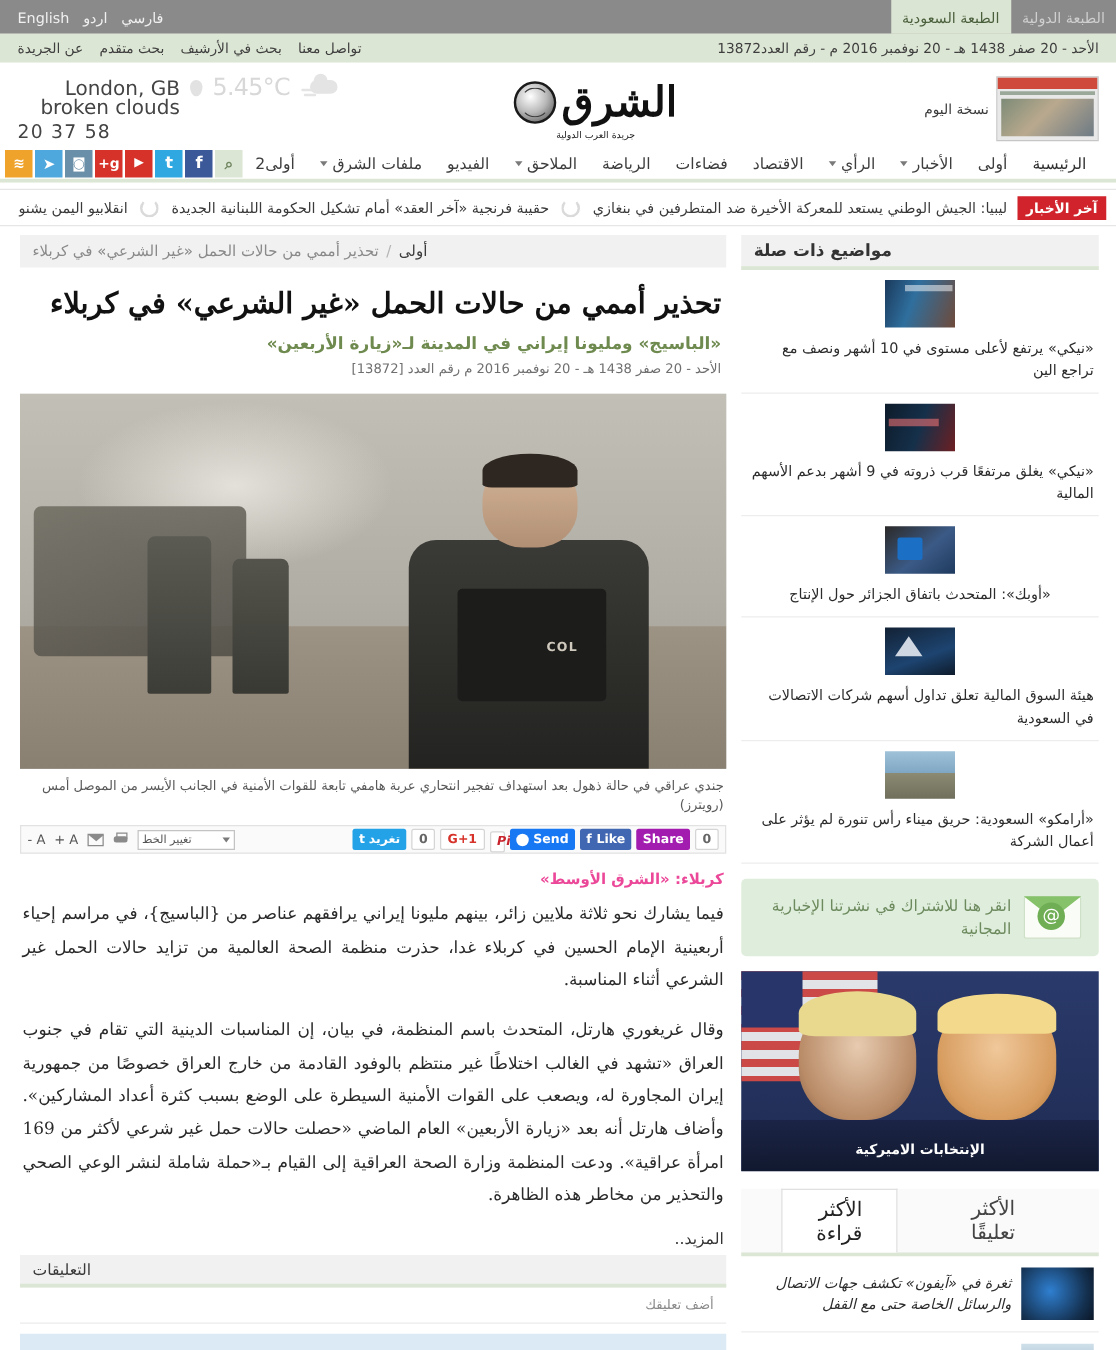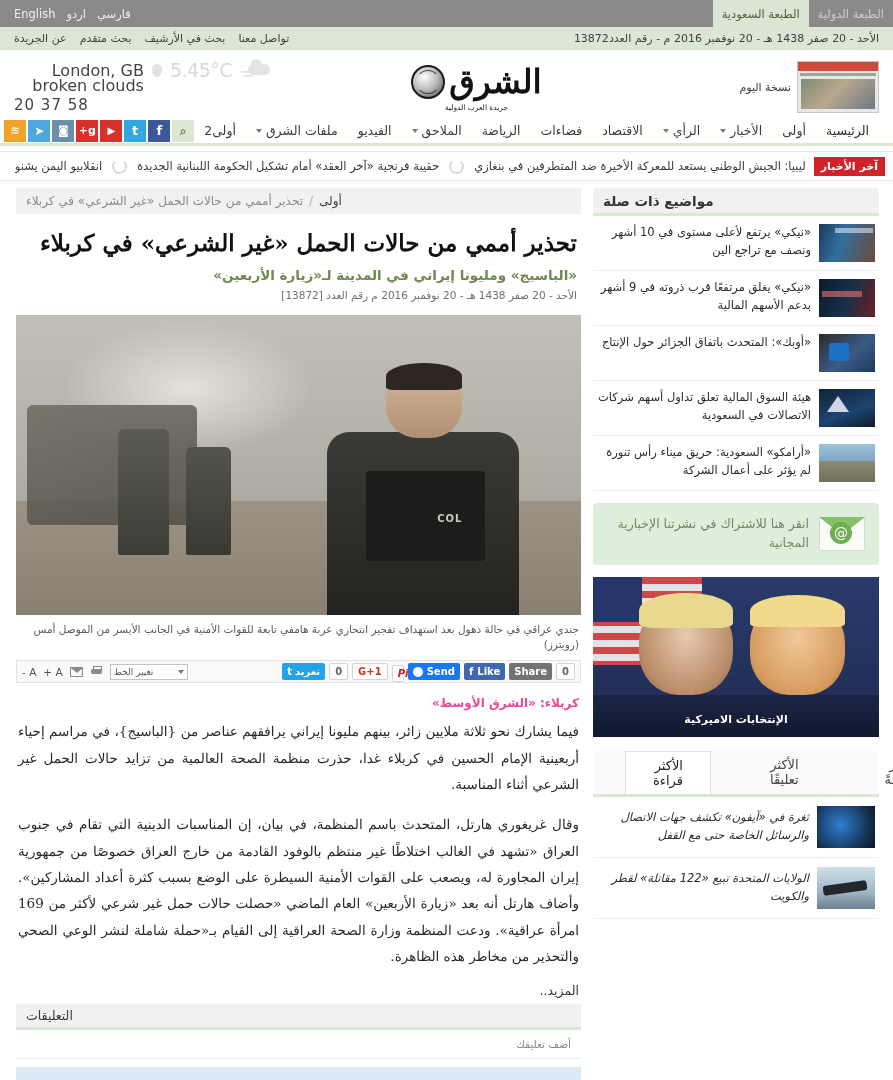--- a/index.html
+++ b/index.html
@@ -194,21 +194,21 @@
     display:flex; align-items:center; justify-content:space-between; padding:0 3px; color:#555; direction: rtl;
   }
   .tb-right { display:flex; align-items:center; gap: 4px; }
   .chip { height:17px; display:flex; align-items:center; border-radius:2px; padding:0 5px; font-size:10px; font-weight:bold; }
   .chip.tw { background:#23a2e8; color:#fff; gap:3px; }
   .chip.cnt { background:#fff; border:1px solid #d5d5d5; color:#666; }
   .chip.gp { background:#fff; border:1px solid #d5d5d5; color:#d6322a; }
   .chip.pin { background:#fff; border:1px solid #d5d5d5; color:#c8232c; font-style:italic; }
   .chip.send { background:#1877f2; color:#fff; gap:4px; }
   .chip.like { background:#4267b2; color:#fff; gap:4px; }
-  .chip.share { background:#737373; color:#fff; }
+  .chip.share { background:#a21caf; color:#fff; }
   .dot-msg { width:10px;height:10px;border-radius:50%;background:#fff; }
 
   
   .byline { font-size: 12px; color: #ec4899; font-weight: bold; text-align: right; margin: 13px 2px 8px 2px; }
   .para { font-size: 13.5px; line-height: 1.95; color: #2a2a2a; text-align: justify;
           font-family:"DejaVu Serif","Liberation Serif",serif; margin: 0 2px 14px 2px; }
   .more { font-size: 12.5px; color: #333; text-align: right; margin: 10px 2px 6px 2px; cursor:pointer; }
   .section-head {
     background:#f1f1f1; border-bottom: 3px solid #dce6d4; height: 26px;
     display:flex; align-items:center; justify-content:flex-end; padding: 0 10px;
@@ -217,22 +217,23 @@
   .comment-add { font-size: 10.5px; color:#8a8a8a; padding: 8px 10px; border-bottom:1px solid #ececec; text-align:right; }
   .comment-box { height: 18px; background:#dbeaf4; margin-top: 8px; }
 
   
   .side-head {
     background:#f1f1f1; border-bottom: 3px solid #dce6d4; height: 28px;
     display:flex; align-items:center; justify-content:flex-end; padding: 0 10px;
     font-size: 13.5px; color:#333; margin-top: 7px; font-weight: bold;
   }
   .rel-item {
-    display:flex; gap:8px; padding: 8px 4px;
+    display:flex; align-items:center; gap:8px; padding: 8px 4px;
     border-bottom: 1px solid #ededed;
+    flex-direction: column;
   }
   .rel-thumb { width: 56px; height: 38px; flex:none; overflow:hidden; }
   .rel-text { flex:1; font-size: 11.5px; line-height: 1.55; color:#2c2c2c; text-align:right; cursor:pointer; }
   .t-nikkei1 { background: linear-gradient(110deg,#1b3a5c 0%,#2f6f9e 40%,#6f4a3a 100%); position:relative; }
   .t-nikkei1:after{content:"";position:absolute;right:2px;top:4px;width:38px;height:5px;background:rgba(255,255,255,.5);}
   .t-nikkei2 { background: linear-gradient(110deg,#0d1b2a 0%,#15304a 50%,#6d1f22 100%); position:relative; }
   .t-nikkei2:after{content:"";position:absolute;left:3px;top:12px;width:40px;height:6px;background:rgba(255,120,120,.55);}
   .t-opec { background: linear-gradient(140deg,#2c2a28 0%,#3b5a86 55%,#1f3a5e 100%); position:relative;}
   .t-opec:after{content:"";position:absolute;left:10px;top:9px;width:20px;height:18px;background:#1b6fc4;border-radius:2px;}
   .t-tadawul { background: linear-gradient(160deg,#132235 0%,#1d4470 60%,#0e1b2b 100%); position:relative;}
@@ -263,21 +264,21 @@
   .promo .hairL { position:absolute; left:16%; top:10%; width:33%; height:22%; background:#e9d98f; border-radius:50% 50% 14% 14%; }
   .promo .faceR { position:absolute; right:12%; top:14%; width:33%; height:60%;
     background: radial-gradient(ellipse at 50% 40%, #f0c89a 0%, #d79c5f 70%, #9d6a32 100%); border-radius:46% 46% 42% 42%; }
   .promo .hairR { position:absolute; right:12%; top:11%; width:33%; height:20%; background:#f2d98b; border-radius:50% 50% 10% 10%; }
   .promo .band { position:absolute; left:0; right:0; bottom:0; height:26%;
     background: linear-gradient(180deg,#1b2446 0%, #11192f 100%); }
   .promo .band-txt { position:absolute; left:0; right:0; bottom:7%; text-align:center;
     color:#fff; font-size:11px; font-weight:bold; }
 
   .tabs { display:flex; justify-content:flex-end; border-bottom: 3px solid #dce6d4; margin-top: 14px; background:#fafafa; }
-  .tab { font-size: 13px; padding: 6px 27px; color:#444; cursor:pointer;margin-left:32px; }
+  .tab { font-size: 16px; padding: 6px 27px; color:#444; cursor:pointer;margin-left:32px; }
   .tab.active { background:#fff; border:1px solid #e0e0e0; border-bottom:none; color:#222; }
   .pop-item { display:flex; align-items:center; gap:8px; padding: 9px 4px; border-bottom:1px solid #ededed;font-style:italic; }
   .pop-thumb { width: 58px; height: 42px; flex:none; }
   .t-iphone { background: radial-gradient(circle at 40% 45%, #2f7fd0 0%, #14304f 70%, #0a1626 100%); }
   .t-jet { background: linear-gradient(180deg,#cfe0ea 0%,#9fb6c6 60%,#6d808f 100%); position:relative; }
   .t-jet:after{content:"";position:absolute;left:6px;top:16px;width:44px;height:10px;background:#23272b;border-radius:3px;transform:rotate(-8deg);}
   .pop-text { flex:1; font-size: 11.5px; line-height:1.55; color:#2c2c2c; text-align:right; cursor:pointer; }
 </style>
 </head>
 <body>

